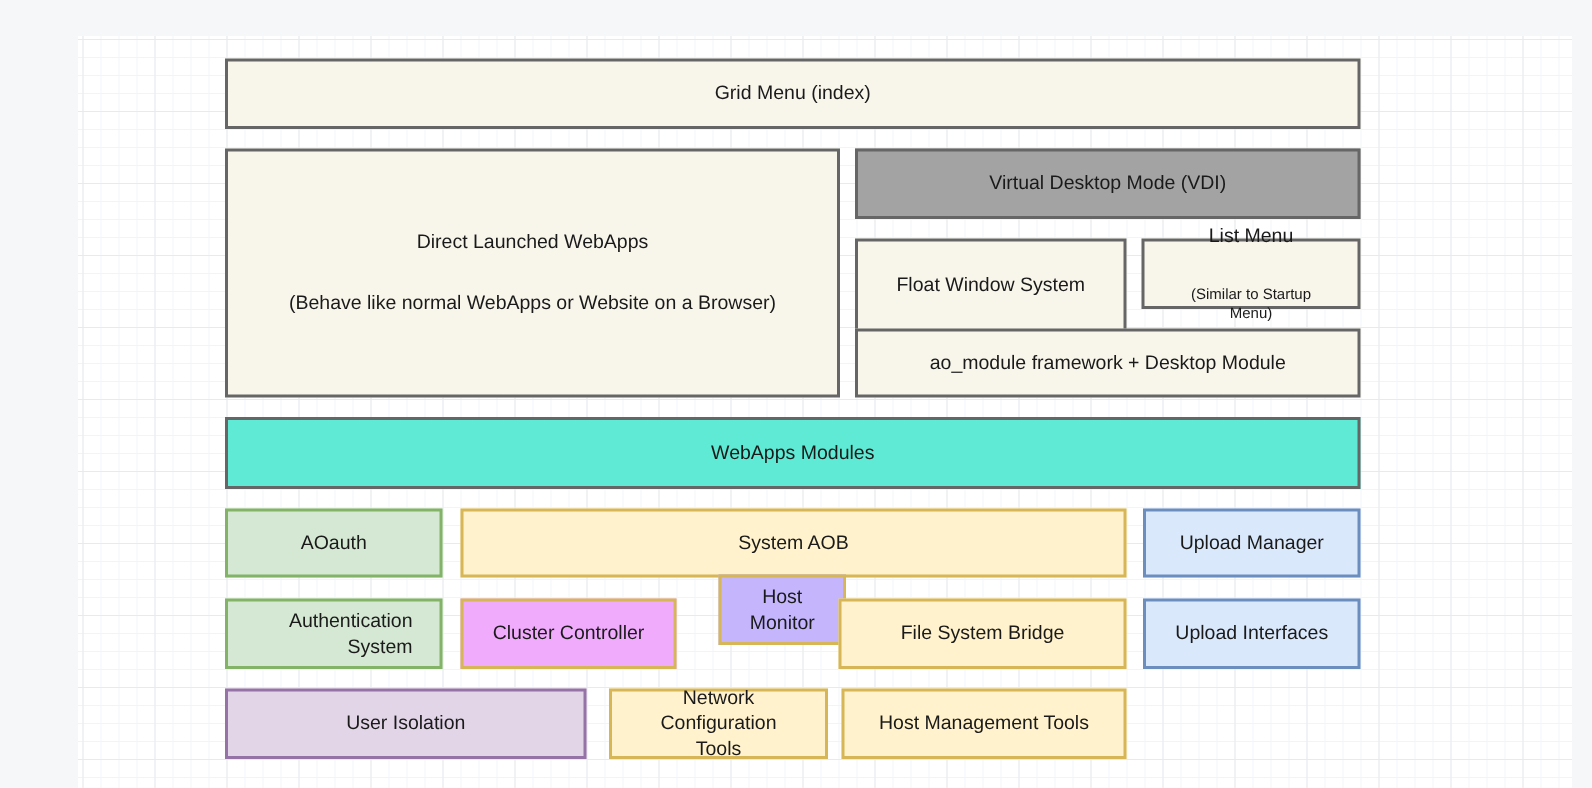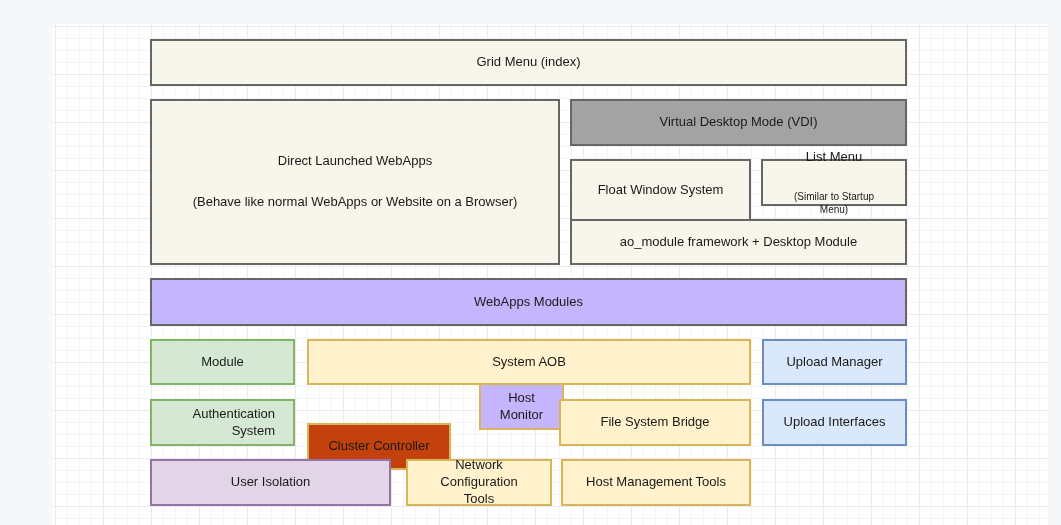--- a/index.html
+++ b/index.html
@@ -69,41 +69,41 @@
 
   <div class="node" style="left: 737px; top: 135px; width: 146px; height: 47px; background-color: rgb(248, 245, 235); border-color: rgb(102, 102, 102);">
     <span>List Menu</span>
     <span class="sublabel small">(Similar to Startup Menu)</span>
   </div>
 
   <div class="node" style="left: 546px; top: 195px; width: 337px; height: 46px; background-color: rgb(248, 245, 235); border-color: rgb(102, 102, 102);">
     <span>ao_module framework + Desktop Module</span>
   </div>
 
-  <div class="node" style="left: 126px; top: 254px; width: 757px; height: 48px; background-color: #c4b5fd; border-color: rgb(102, 102, 102);">
+  <div class="node" style="left: 126px; top: 254px; width: 757px; height: 48px; background-color: #5eead4; border-color: rgb(102, 102, 102);">
     <span>WebApps Modules</span>
   </div>
 
   <div class="node" style="left: 126px; top: 315px; width: 145px; height: 46px; background-color: rgb(213, 232, 212); border-color: rgb(130, 179, 102);">
-    <span>Module</span>
+    <span>AOauth</span>
   </div>
 
   <div class="node" style="left: 283px; top: 315px; width: 444px; height: 46px; background-color: rgb(255, 242, 204); border-color: rgb(214, 182, 86);">
     <span>System AOB</span>
   </div>
 
   <div class="node" style="left: 738px; top: 315px; width: 145px; height: 46px; background-color: rgb(218, 232, 252); border-color: rgb(108, 142, 191);">
     <span>Upload Manager</span>
   </div>
 
   <div class="node" style="left: 126px; top: 375px; width: 145px; height: 47px; background-color: rgb(213, 232, 212); border-color: rgb(130, 179, 102); text-align: right;">
     <span>Authentication System</span>
   </div>
 
-  <div class="node" style="left: 283px; top: 375px; width: 144px; height: 47px; background-color: #c2410c; border-color: rgb(214, 182, 86); margin-top: 24px;">
+  <div class="node" style="left: 283px; top: 375px; width: 144px; height: 47px; background-color: #f0abfc; border-color: rgb(214, 182, 86);">
     <span>Cluster Controller</span>
   </div>
 
   <div class="node" style="left: 439px; top: 359px; width: 85px; height: 47px; background-color: #c4b5fd; border-color: rgb(214, 182, 86); margin-left: 16px;">
     <span>Host Monitor</span>
   </div>
 
   <div class="node" style="left: 535px; top: 375px; width: 192px; height: 47px; background-color: rgb(255, 242, 204); border-color: rgb(214, 182, 86);">
     <span>File System Bridge</span>
   </div>

